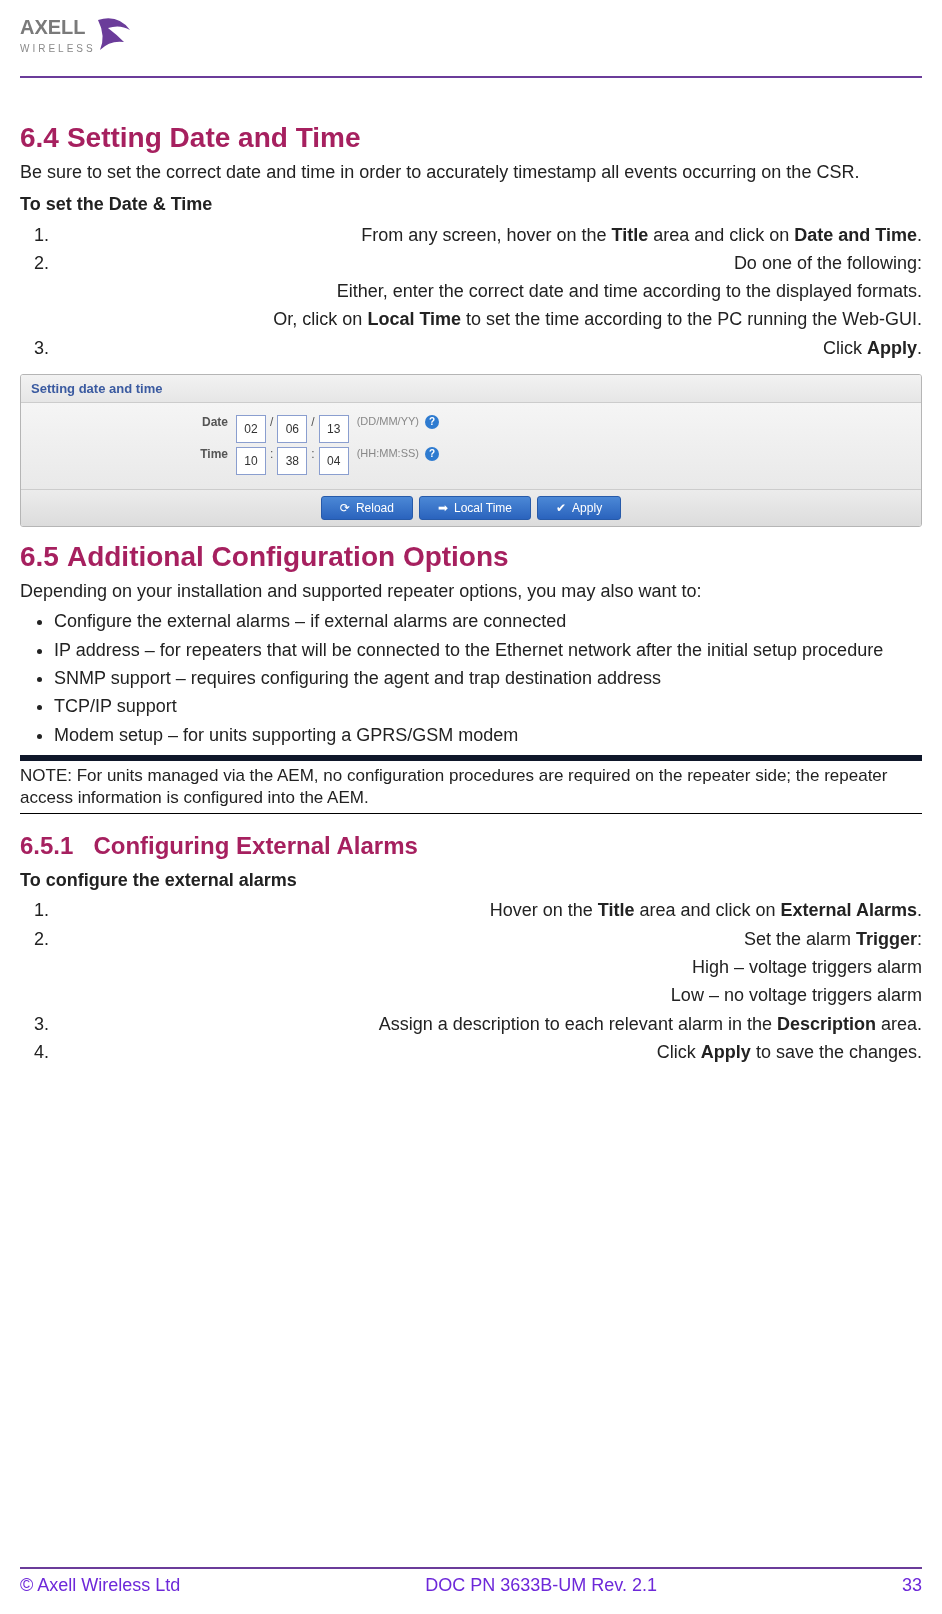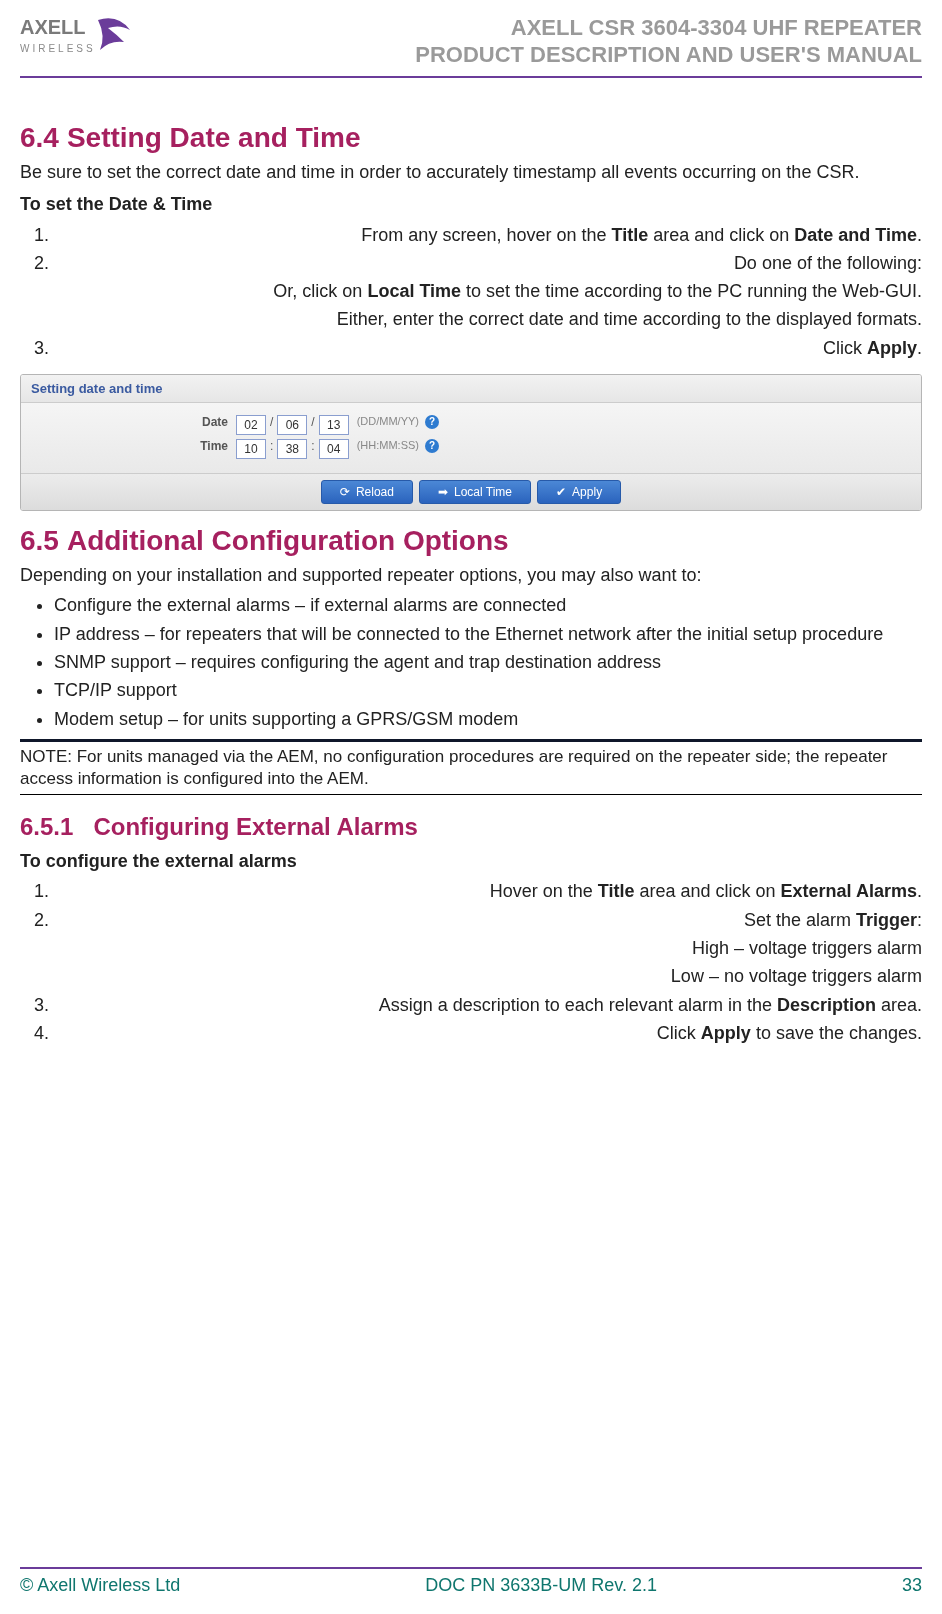--- a/index.html
+++ b/index.html
@@ -52,21 +52,21 @@
     h3.subsection-heading .num { margin-right: 20px; }
     p { margin: 6px 0; line-height: 1.35; }
     p.justify { text-align: justify; }
     .bold-intro { font-weight: bold; margin-top: 8px; }
     ol { list-style: decimal; padding-left: 34px; margin: 2px 0; text-align: right; }
     ol li { margin: 4px 0; line-height: 1.35; }
     ol li div.sub { margin: 4px 0; }
     ul.bullet { list-style: disc; padding-left: 34px; margin: 4px 0; }
     ul.bullet li { margin: 4px 0; line-height: 1.35; }
     .note-box {
-      border-top: 3px solid #0f172a;
+      border-top: 6px solid #0f172a;
       border-bottom: 1px solid #000;
       padding: 4px 0;
       font-size: 17px;
       margin: 8px 0 10px 0;
       line-height: 1.3;
     }
     .b { font-weight: bold; }
 
     
     .ui-panel {
@@ -98,21 +98,21 @@
     }
     .ui-row .lbl {
       width: 205px;
       text-align: right;
       padding-right: 8px;
       color: #555;
       font-weight: bold;
     }
     .ui-row input {
       width: 30px;
-      height: 20px;
+      height: 28px;
       font-size: 12px;
       text-align: center;
       border: 1px solid #8a9ecf;
       background: #fff;
       color: #333;
       padding: 1px 2px;
     }
     .sep { margin: 0 4px; color: #555; }
     .hint { margin-left: 8px; color: #888; font-size: 11px; }
     .help-icon {
@@ -151,60 +151,56 @@
 
     .footer {
       position: absolute;
       left: 20px;
       right: 20px;
       bottom: 18px;
       border-top: 2px solid #6b3c9a;
       padding-top: 6px;
       display: flex;
       justify-content: space-between;
-      color: #0f766e;
+      color: #6d28d9;
       font-size: 18px;
     }
   </style>
 </head>
 <body>
 
 <div class="page">
 
   <div class="header">
     <div class="logo-wrap">
       <span class="logo-icon">
         <svg width="120" height="58" viewBox="0 0 120 58">
           <text x="0" y="22" font-family="Arial" font-size="20" font-weight="bold" fill="#7a7a7a">AXELL</text>
           <text x="0" y="40" font-family="Arial" font-size="10" letter-spacing="3" fill="#8a8a8a">WIRELESS</text>
           <path d="M78 8 Q98 2 110 18 Q100 12 88 16 Q96 22 104 30 Q90 28 80 38 Q86 24 78 8 Z" fill="#6b3c9a"></path>
         </svg>
       </span>
     </div>
-    <div class="header-titles">
-      <div>AXELL CSR 3604-3304 UHF REPEATER</div>
-      <div>PRODUCT DESCRIPTION AND USER'S MANUAL</div>
-    </div>
   </div>
 
   <h2 class="section-heading">
     <span class="num">6.4</span><span>Setting Date and Time</span>
   </h2>
   <p class="justify">Be sure to set the correct date and time in order to accurately timestamp all events occurring on the CSR.</p>
   <p class="bold-intro">To set the Date &amp; Time</p>
   <ol>
     <li>
       <span>From any screen, hover on the </span><span class="b">Title</span><span> area and click on </span><span class="b">Date and Time</span><span>.</span>
     </li>
     <li>
       <span>Do one of the following:</span>
+      <div class="sub">Either, enter the correct date and time according to the displayed formats.</div>
       <div class="sub">
         <span>Or, click on </span><span class="b">Local Time</span><span> to set the time according to the PC running the Web-GUI.</span>
       </div>
-      <div class="sub">Either, enter the correct date and time according to the displayed formats.</div>
     </li>
     <li>
       <span>Click </span><span class="b">Apply</span><span>.</span>
     </li>
   </ol>
 
   <div class="ui-panel">
     <div class="ui-panel-title">Setting date and time</div>
     <div class="ui-body">
       <div class="ui-row">

